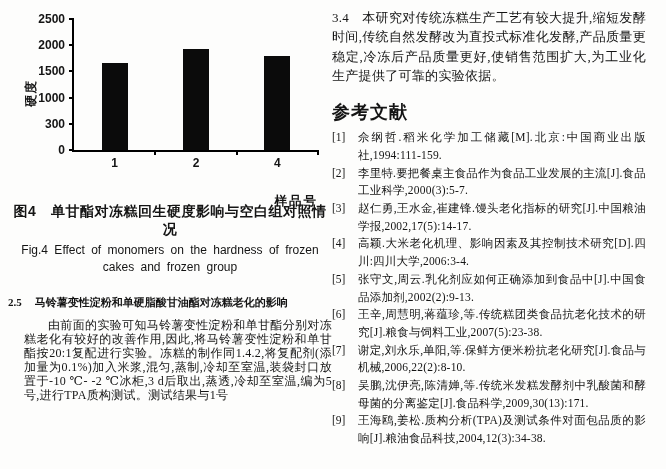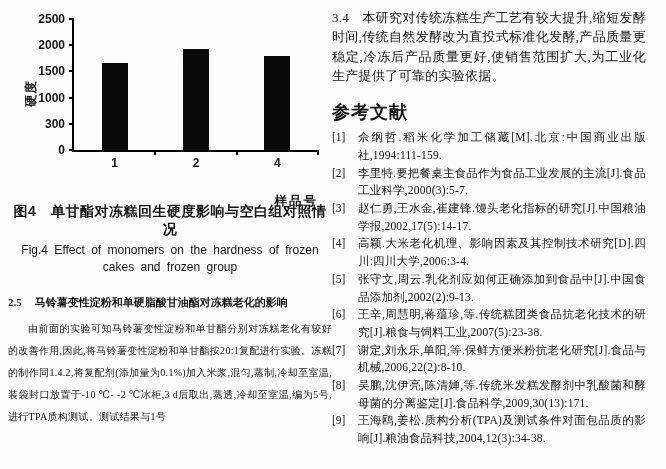--- a/index.html
+++ b/index.html
@@ -28,22 +28,22 @@
   
   .figcap { margin-top:14px; }
   .cap-cn { text-align:center; font-family:"Liberation Sans","DejaVu Sans",sans-serif;
             font-weight:700; font-size:14px; letter-spacing:.5px; }
   .cap-en { text-align:center; font-family:"Liberation Sans","DejaVu Sans",sans-serif;
             font-size:12px; line-height:16.5px; margin-top:3px; word-spacing:3px; }
 
   
   .sec-heading { margin-top:17px; font-weight:700; font-size:11px; line-height:20.5px; text-align:justify; }
   .sec-num { margin-right:13px; }
-  .body-para { margin-top:5px; font-size:10px; line-height:22px; text-align:justify; text-indent:2em;
-               letter-spacing:.3px; }
+  .body-para { margin-top:5px; font-size:12px; line-height:14px; text-align:justify; text-indent:2em;
+               letter-spacing:.3px;margin-left:16px; }
 
   
   .para34 { font-size:13px; line-height:19.3px; text-align:justify; letter-spacing:.3px; }
   .refs-heading { margin-top:15px; font-family:"Liberation Sans","DejaVu Sans",sans-serif;
                   font-weight:700; font-size:18px; letter-spacing:1px; }
   .ref-list { margin-top:5px; }
   .ref-item { display:flex; font-size:11.5px; line-height:17.7px; }
   .ref-num  { flex:none; width:26px; }
   .ref-text { flex:1; text-align:justify; letter-spacing:.2px; }
 </style>

